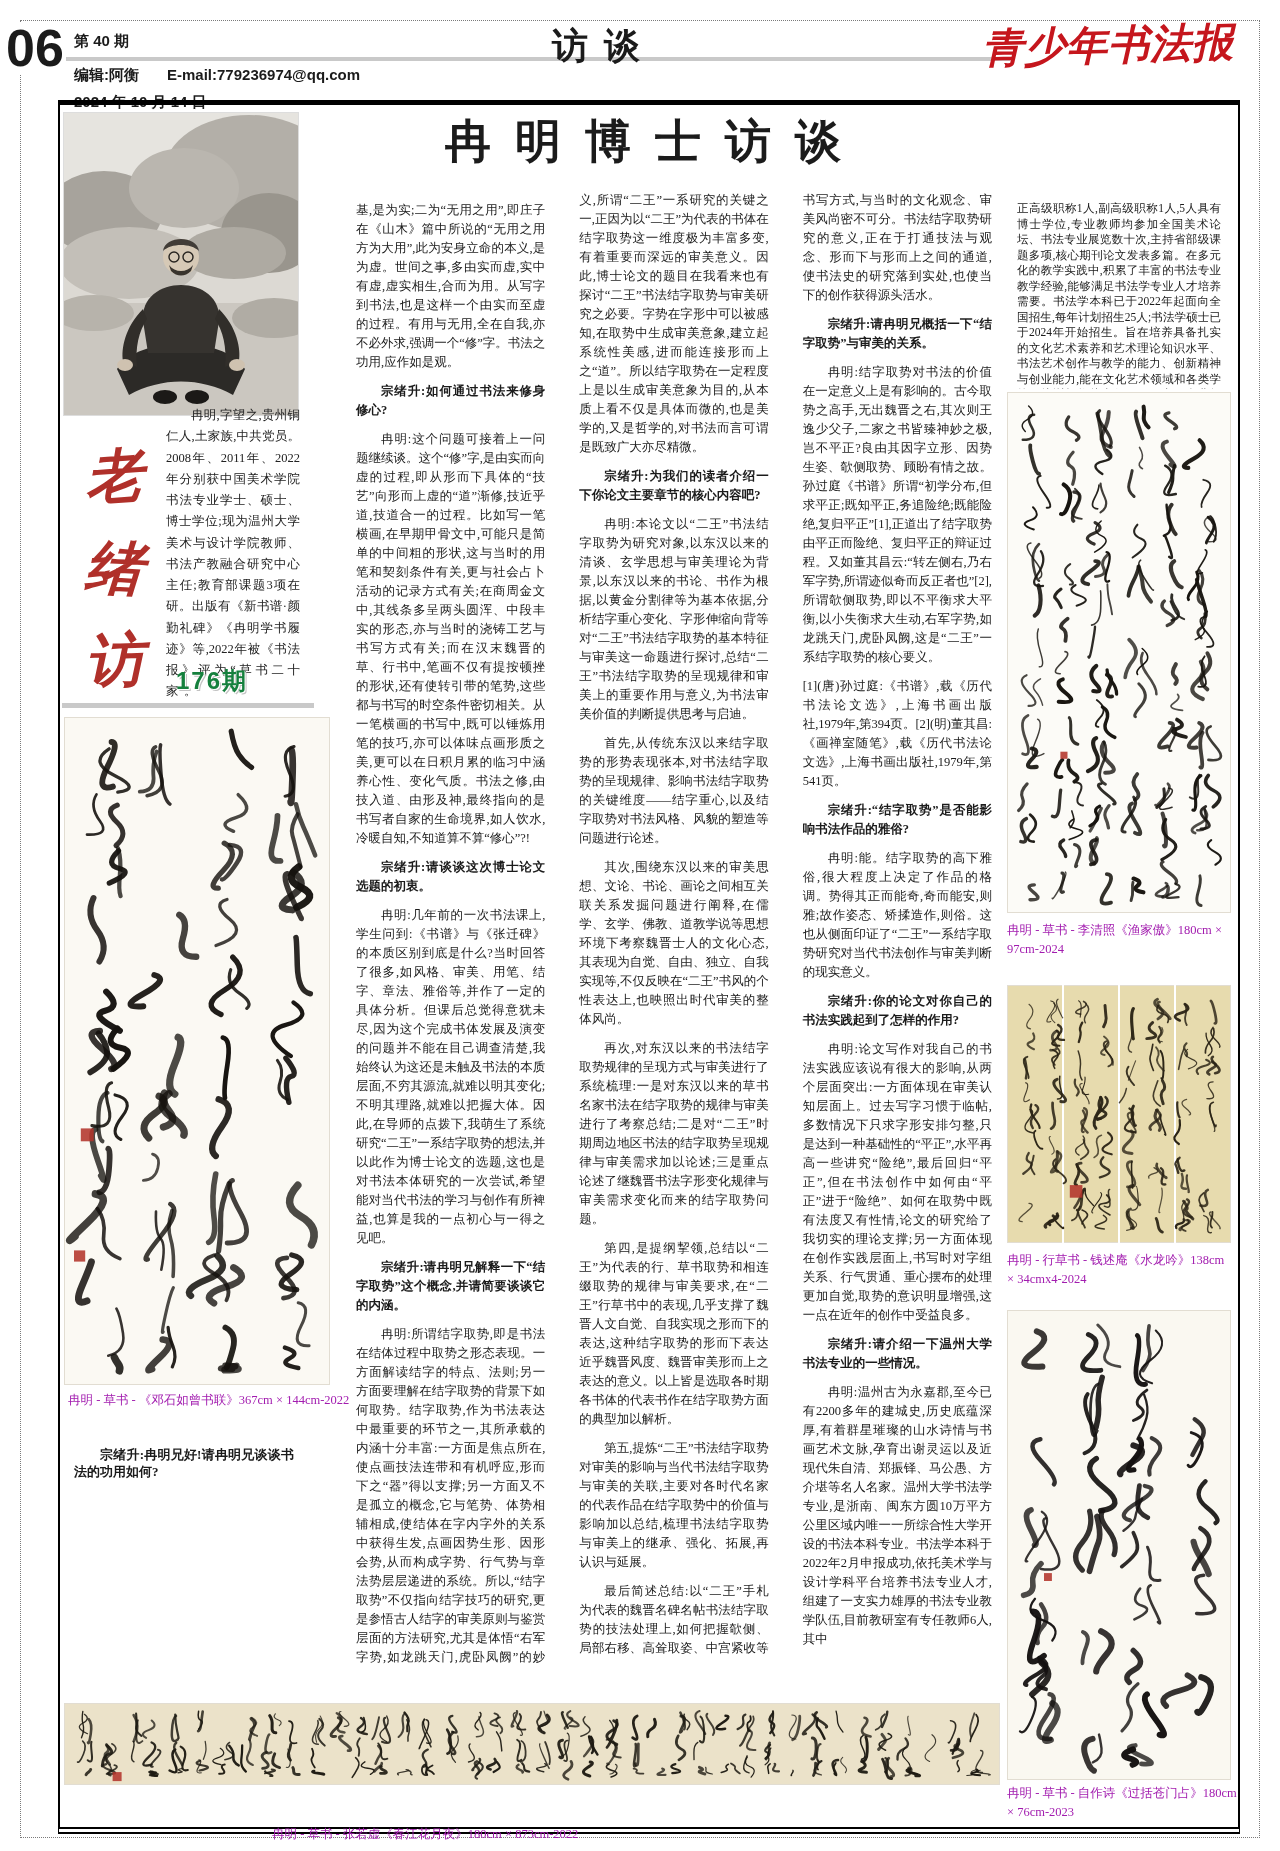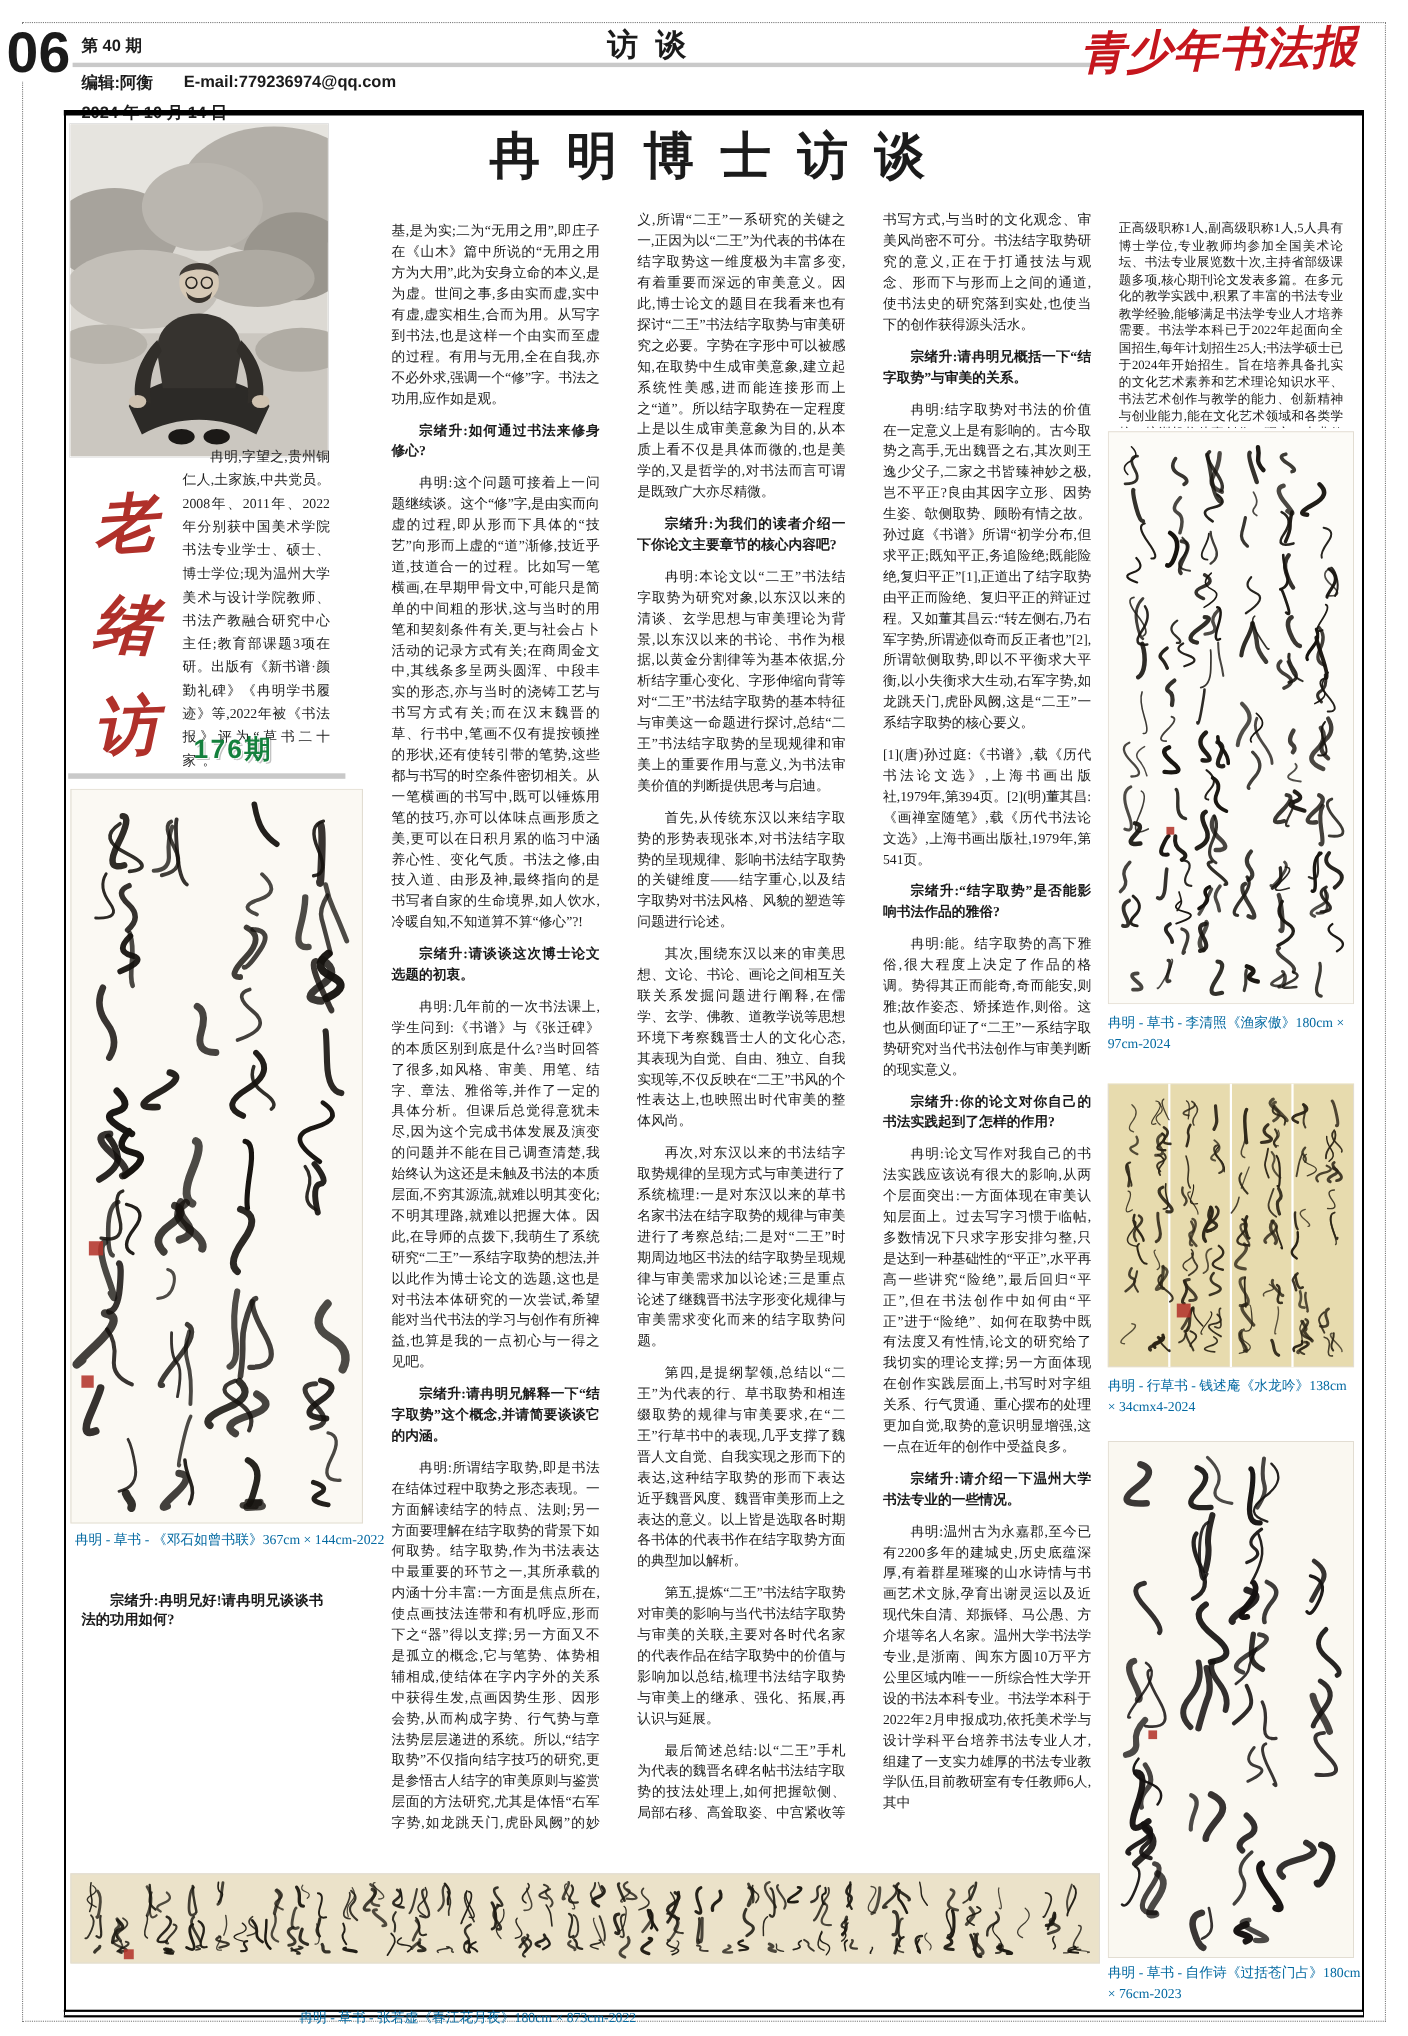--- a/index.html
+++ b/index.html
@@ -8,21 +8,21 @@
   .dotted-border{position:absolute;left:20px;top:20px;width:1238px;height:1816px;
        border:1px dotted #7a7a7a;}
   
   .pagenum{position:absolute;left:2px;top:22px;font-family:"Liberation Sans","DejaVu Sans",sans-serif;
        font-size:52px;font-weight:bold;line-height:1;background:#fff;padding:0 4px;}
   .hdr-issue{position:absolute;left:74px;top:32px;font-size:15px;font-weight:bold;
        font-family:"Liberation Sans",sans-serif;display:flex;gap:42px;flex-direction:column;}
   .hdr-rule{position:absolute;left:66px;top:57px;width:944px;height:4px;background:#c9c9c9;}
   .hdr-edit{position:absolute;left:74px;top:66px;font-size:15px;font-weight:bold;
        font-family:"Liberation Sans",sans-serif;display:flex;gap:28px;}
-  .hdr-section{position:absolute;left:552px;top:22px;font-size:28px;font-weight:bold;
+  .hdr-section{position:absolute;left:552px;top:22px;font-size:36px;font-weight:bold;
        letter-spacing:16px;}
   .hdr-masthead{position:absolute;left:982px;top:18px;width:262px;font-size:41px;font-weight:bold;
        font-style:italic;transform:rotate(-1.5deg);letter-spacing:1px;white-space:nowrap;}
   
   .box{position:absolute;left:58px;top:100px;width:1178px;height:1722px;
        border:2px solid #000;border-top-width:5px;border-bottom:7px double #000;}
   .box > *{position:absolute;}
   .headline{left:250px;top:6px;width:690px;text-align:center;font-size:46px;font-weight:bold;
        letter-spacing:24px;white-space:nowrap;}
   
@@ -34,21 +34,21 @@
   .badge{left:116px;top:560px;font-size:24px;font-weight:bold;letter-spacing:2px;
        font-family:"Liberation Sans",sans-serif;text-shadow:1px 1px 0 #fff,2px 2px 0 #c2c2c2;}
   .sidebar-rule{left:2px;top:598px;width:252px;height:5px;background:#c9c9c9;}
   
   .artwork{box-shadow:0 0 0 1px #e2ddd2 inset;}
   #art1{left:4px;top:612px;width:266px;height:668px;}
   #art2{left:947px;top:287px;width:224px;height:521px;}
   #art3{left:947px;top:880px;width:224px;height:258px;}
   #art4{left:947px;top:1205px;width:224px;height:470px;}
   #art5{left:4px;top:1598px;width:936px;height:82px;}
-  .caption{font-size:12.5px;line-height:1.5;color:#0369a1;}
+  .caption{font-size:12.5px;line-height:1.5;color:#a21caf;}
   #cap1{left:8px;top:1286px;width:292px;}
   #cap2{left:947px;top:816px;width:224px;}
   #cap3{left:947px;top:1146px;width:224px;}
   #cap4{left:947px;top:1679px;width:230px;}
   #cap5{left:212px;top:1684px;width:600px;margin-top:36px;}
   
   .opening{left:4px;top:1332px;width:240px;height:252px;overflow:hidden;
        font-size:13px;line-height:16.5px;text-align:justify;}
   .maincols{left:286px;top:86px;width:656px;height:1502px;column-count:3;column-gap:14px;
        font-size:12.5px;line-height:19px;text-align:justify;overflow:hidden;}

